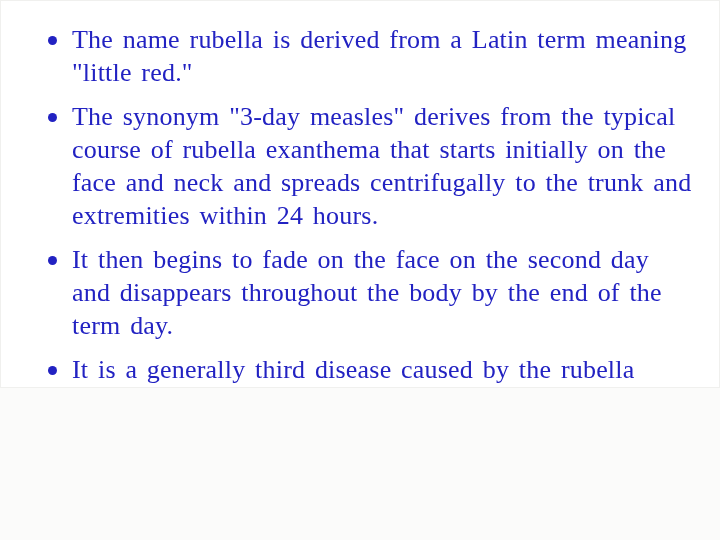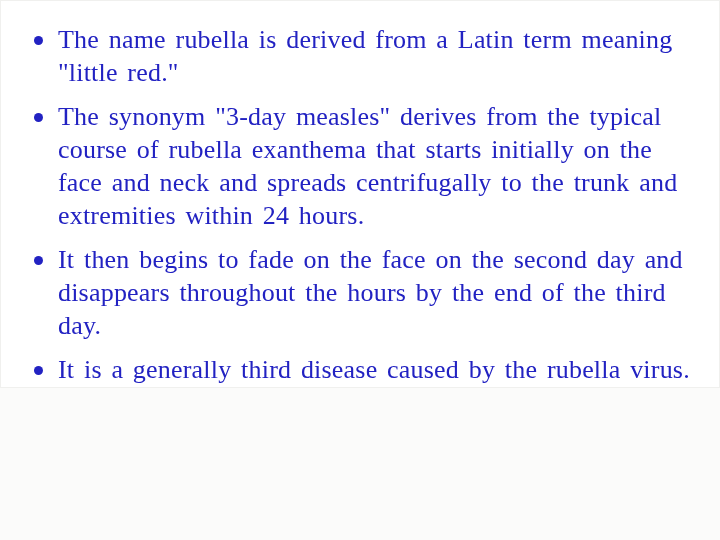--- a/index.html
+++ b/index.html
@@ -7,21 +7,21 @@
     padding: 0;
     background: #fbfbfa;
   }
   .slide {
     position: relative;
     width: 720px;
     height: 388px;
     background: var(--slide-bg, #ffffff);
     box-sizing: border-box;
     border: 1px solid #f0f0ee;
-    padding: 22px 26px 0 30px;
+    padding: 22px 26px 0 44px;
     overflow: hidden;
     font-family: "Liberation Serif", "DejaVu Serif", serif;
   }
   ul.bullets {
     list-style: none;
     margin: 0;
     padding: 0;
   }
   ul.bullets li {
     position: relative;
@@ -51,20 +51,20 @@
     <li>
       <span class="dot"></span>
       <span>The name rubella is derived from a Latin term meaning "little red."</span>
     </li>
     <li>
       <span class="dot"></span>
       <span>The synonym "3-day measles" derives from the typical course of rubella exanthema that starts initially on the face and neck and spreads centrifugally to the trunk and extremities within 24 hours.</span>
     </li>
     <li>
       <span class="dot"></span>
-      <span>It then begins to fade on the face on the second day and disappears throughout the hours by the end of the third day.</span>
+      <span>It then begins to fade on the face on the second day and disappears throughout the body by the end of the term day.</span>
     </li>
     <li>
       <span class="dot"></span>
       <span>It is a generally third disease caused by the rubella virus.</span>
     </li>
   </ul>
 </div>
 
 </body></html>

